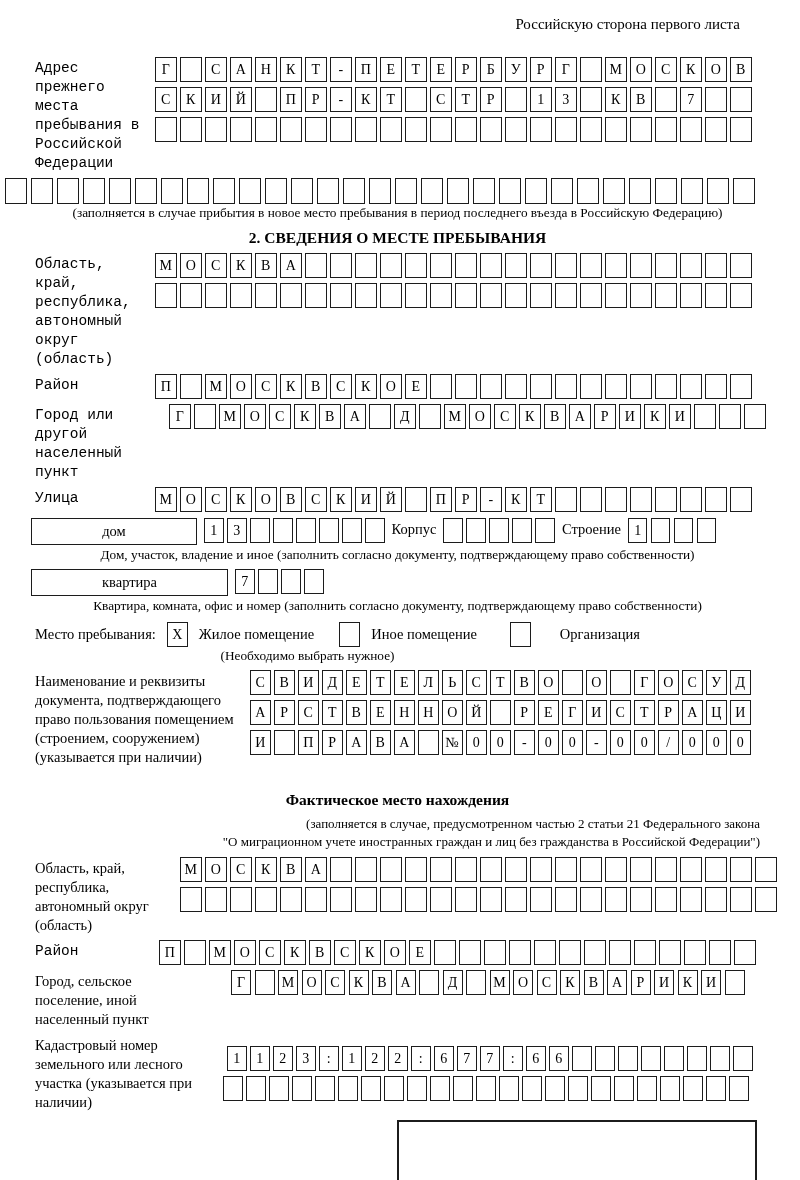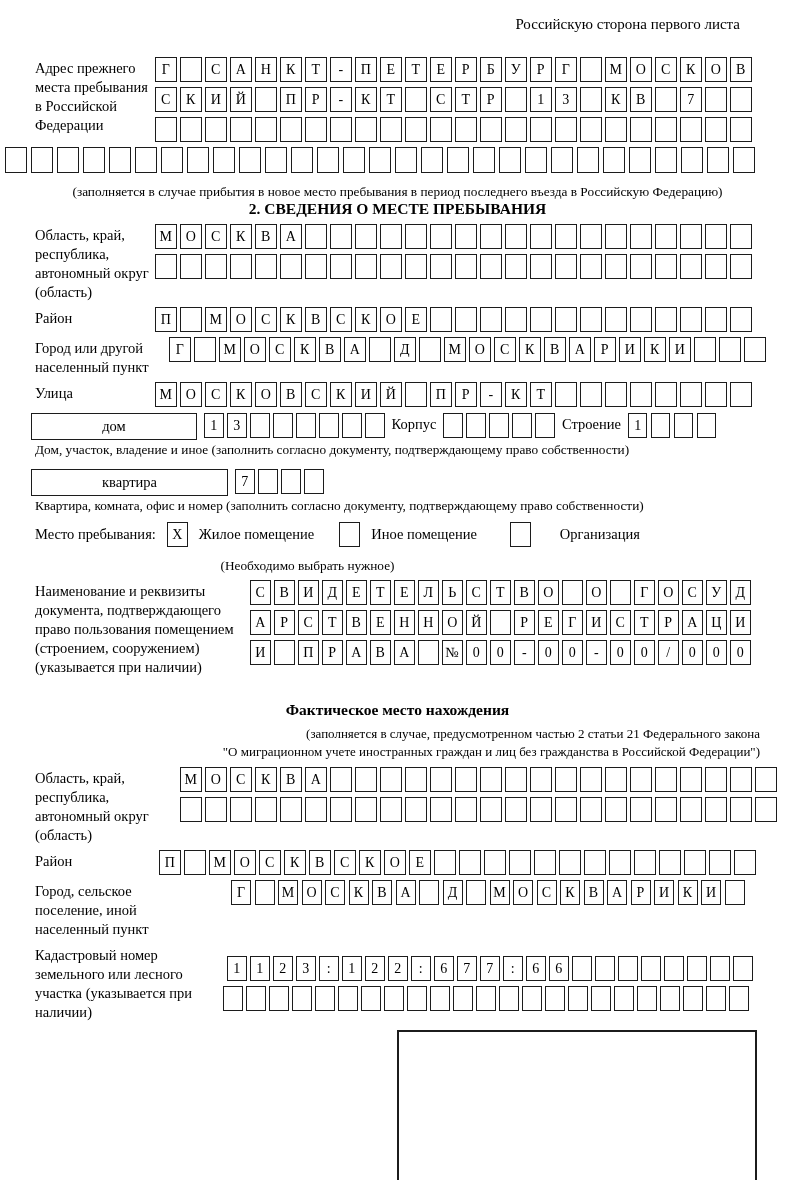--- a/index.html
+++ b/index.html
@@ -4,21 +4,21 @@
 <style>
   * { margin:0; padding:0; box-sizing:border-box; }
   html,body { background:#ffffff; }
   body { width:800px; font-family:"Liberation Serif","DejaVu Serif",serif; color:#000; }
   .page { width:800px; height:1180px; padding:16px 40px 0 35px; position:relative; overflow:hidden; }
 
   .hdr { text-align:right; font-size:15px; padding-right:20px; margin-bottom:24px; }
 
   .field { display:flex; align-items:flex-start; }
   .flabel { flex:none; font-size:14.5px; line-height:19px; padding-top:2px; }
-  .w118 { width:120px; }
+  .w118 { width:120px;font-family:Liberation Mono, monospace; }
   .w143 { width:145px; }
   .w160 { width:160px; }
   .w215 { width:215px; }
   .rows { display:flex; flex-direction:column; gap:5px; }
 
   .cellrow { display:flex; gap:3.5px; }
   .cell { flex:none; width:21.5px; height:25px; border:1.6px solid #1c1c1c; display:flex;
           align-items:center; justify-content:center; font-size:14px; background:#fff; }
   .cells29 .cell { width:22px; height:26px; }
   .cells29 { gap:4px; }
@@ -27,32 +27,32 @@
   .cells22 .cell { width:20px; }
   .cellsS .cell { width:19.5px; }
 
   .note { font-size:13.3px; text-align:center; }
   .sec-title { font-size:15.5px; font-weight:bold; text-align:center; }
 
   .house-row { display:flex; align-items:flex-start; margin-left:-4px; gap:7px; }
   .wide-box { border:1.6px solid #1c1c1c; height:27px; display:flex; align-items:center;
               justify-content:center; font-size:14.5px; flex:none; }
   .inline-label { font-size:14.5px; padding-top:3px; flex:none; }
-  .caption { font-size:13.3px; margin:2px 0 6px 0; }
+  .caption { font-size:13.3px; margin:2px 0 6px 0;text-align:center; }
 
   .stay-row { display:flex; align-items:center; gap:11px; font-size:14.5px; margin-top:8px; }
   .checkbox { flex:none; width:21px; height:25px; border:1.6px solid #1c1c1c; display:flex;
               align-items:center; justify-content:center; font-size:14px; }
 
   .center-sub { text-align:right; font-size:13px; line-height:18px; }
 
   .stamp-wrap { margin-left:362px; margin-top:8px; }
   .stamp-box { width:360px; height:174px; border:2px solid #1c1c1c; }
 
-  .mt3{margin-top:11px}.mt5{margin-top:5px}.mt6{margin-top:6px}.mt8{}.mt12{margin-top:24px}
+  .mt3{margin-top:1px}.mt5{margin-top:5px}.mt6{margin-top:6px}.mt8{margin-top:8px}.mt12{margin-top:24px}
 </style>
 </head>
 <body>
 
 <div class="page">
 
   <div class="hdr">Российскую сторона первого листа</div>
 
   <div class="field">
     <div class="flabel w118">Адрес прежнего места пребывания в Российской Федерации</div>

